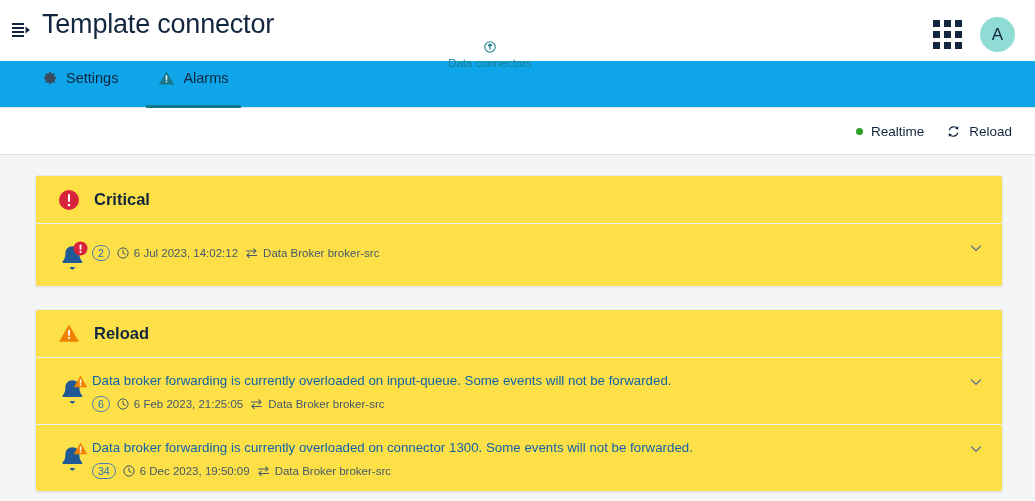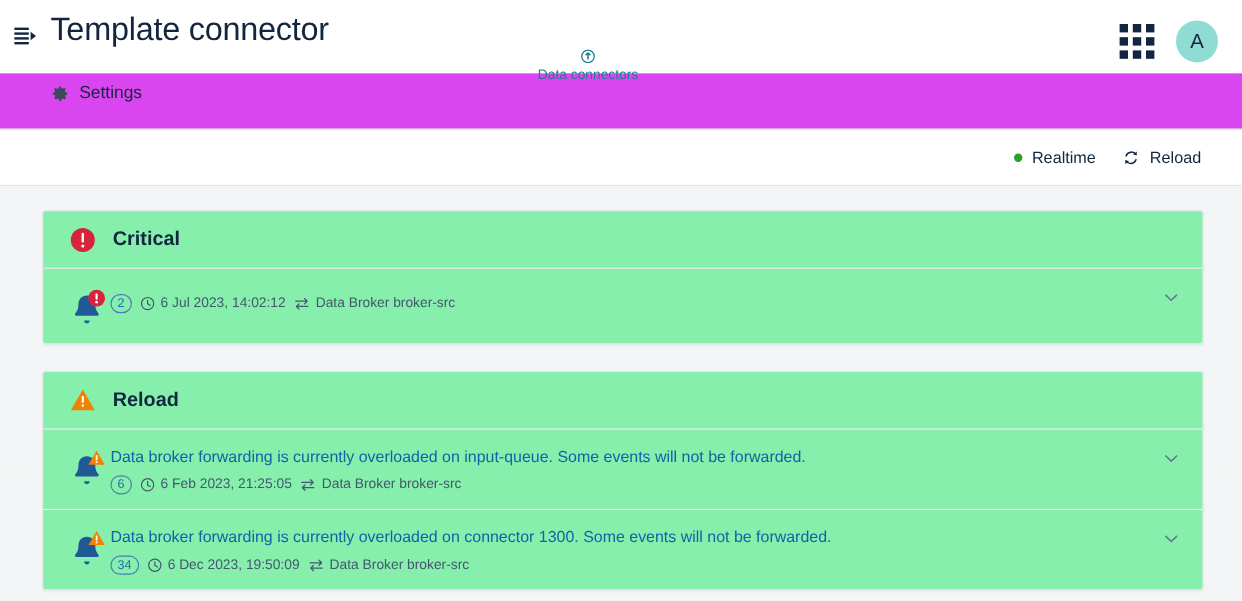--- a/index.html
+++ b/index.html
@@ -44,49 +44,49 @@
   .grid-icon i { display: block; width: 7px; height: 7px; background: #12263f; }
   .avatar {
     width: 35px; height: 35px; border-radius: 50%;
     background: #8fdcd4; color: #12263f;
     display: flex; align-items: center; justify-content: center;
     font-size: 17px; cursor: pointer;
   }
 
   
   .tabbar {
-    height: 47px; background: #d946ef;
+    height: 47px; background: #0ea5e9;
     border-bottom: 1px solid #e3e6e8;
     display: flex; align-items: flex-start; padding-left: 30px; gap: 16px;
   }
   .tab {
     display: flex; align-items: center; gap: 8px;
     padding: 0 12px 12px 12px; height: 46px;
     font-size: 14.5px; color: #12263f; cursor: pointer;
     border-bottom: 3px solid transparent; position: relative; top: 1px;
   }
   .tab.active { border-bottom-color: #17788c; }
 
   
   .toolbar {
     height: 47px; background: #ffffff;
     border-bottom: 1px solid #e1e4e6;
     display: flex; align-items: center; justify-content: flex-end;
-    padding-right: 34px; gap: 22px;
+    padding-right: 23px; gap: 22px;
   }
   .tool-item {
     display: flex; align-items: center; gap: 8px;
     font-size: 13.5px; color: #12263f; cursor: pointer;
   }
   .dot-green { width: 7px; height: 7px; border-radius: 50%; background: #2aa125; }
 
   
   .content { padding: 20px 32px 0 35px; }
   .card {
-    background: #86efac; border: 1px solid #e6e9eb; border-radius: 3px;
+    background: #fde047; border: 1px solid #e6e9eb; border-radius: 3px;
     box-shadow: 0 1px 2px rgba(18,38,63,0.06);
     margin-bottom: 22px; overflow: hidden;
   }
   .card-head {
     height: 48px; display: flex; align-items: center; gap: 14px;
     padding: 0 22px; border-bottom: 1px solid #e9ecee;
   }
   .card-head .sev-title { font-size: 16.5px; color: #12263f; font-weight: bold; }
 
   .alarm-row {
@@ -169,20 +169,30 @@
     <div class="tab">
       <span>
         <svg width="16" height="16" viewBox="0 0 16 16">
           <path fill="#3b4a5a" d="M8 5.2A2.8 2.8 0 1 0 8 10.8 2.8 2.8 0 0 0 8 5.2zm0 4.3a1.5 1.5 0 1 1 0-3 1.5 1.5 0 0 1 0 3z"></path>
           <path fill="#3b4a5a" d="M14 8.9v-1.8l-1.6-.3a4.6 4.6 0 0 0-.5-1.2l.9-1.3-1.3-1.3-1.3.9a4.6 4.6 0 0 0-1.2-.5L8.9 2H7.1l-.3 1.6a4.6 4.6 0 0 0-1.2.5l-1.3-.9-1.3 1.3.9 1.3a4.6 4.6 0 0 0-.5 1.2L2 7.1v1.8l1.6.3c.1.4.3.8.5 1.2l-.9 1.3 1.3 1.3 1.3-.9c.4.2.8.4 1.2.5l.3 1.6h1.8l.3-1.6c.4-.1.8-.3 1.2-.5l1.3.9 1.3-1.3-.9-1.3c.2-.4.4-.8.5-1.2L14 8.9z"></path>
         </svg>
       </span>
       <span>Settings</span>
     </div>
 
+    <div class="tab active">
+      <span>
+        <svg width="17" height="16" viewBox="0 0 17 16">
+          <path d="M8.5 1.4 L16.2 14.4 L0.8 14.4 Z" fill="#17788c"></path>
+          <rect x="7.75" y="5.4" width="1.5" height="4.4" fill="#ffffff"></rect>
+          <rect x="7.75" y="10.7" width="1.5" height="1.5" fill="#ffffff"></rect>
+        </svg>
+      </span>
+      <span>Alarms</span>
+    </div>
   </div>
 
   <div class="toolbar">
     <div class="tool-item">
       <span class="dot-green"></span>
       <span>Realtime</span>
     </div>
     <div class="tool-item">
       <span>
         <svg width="15" height="15" viewBox="0 0 16 16">

